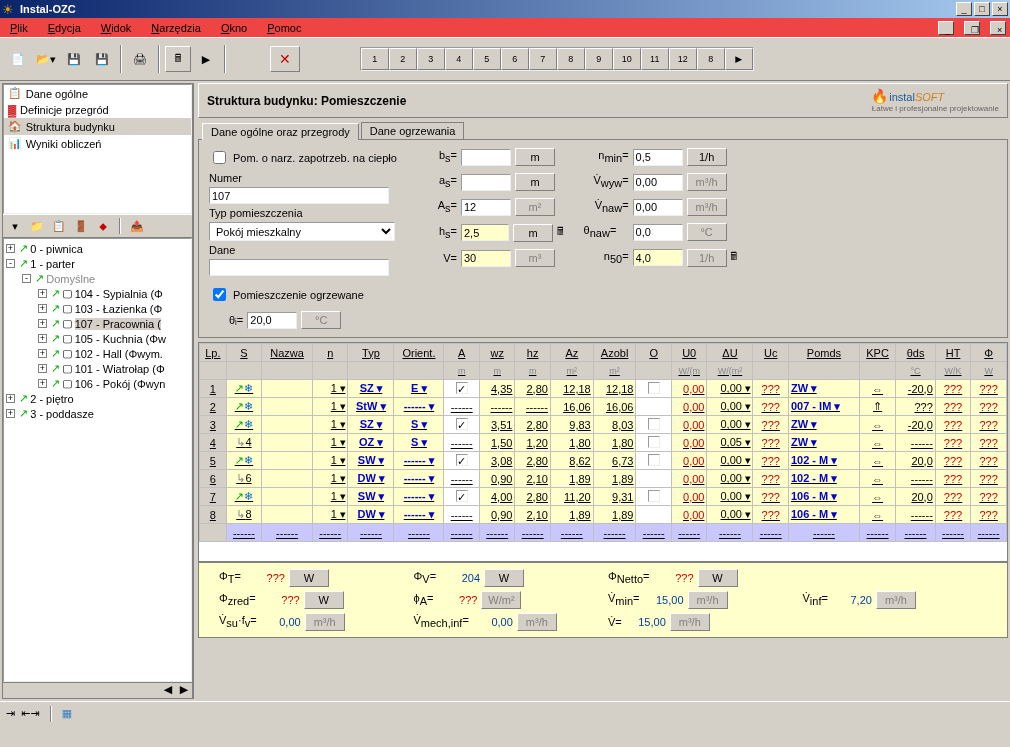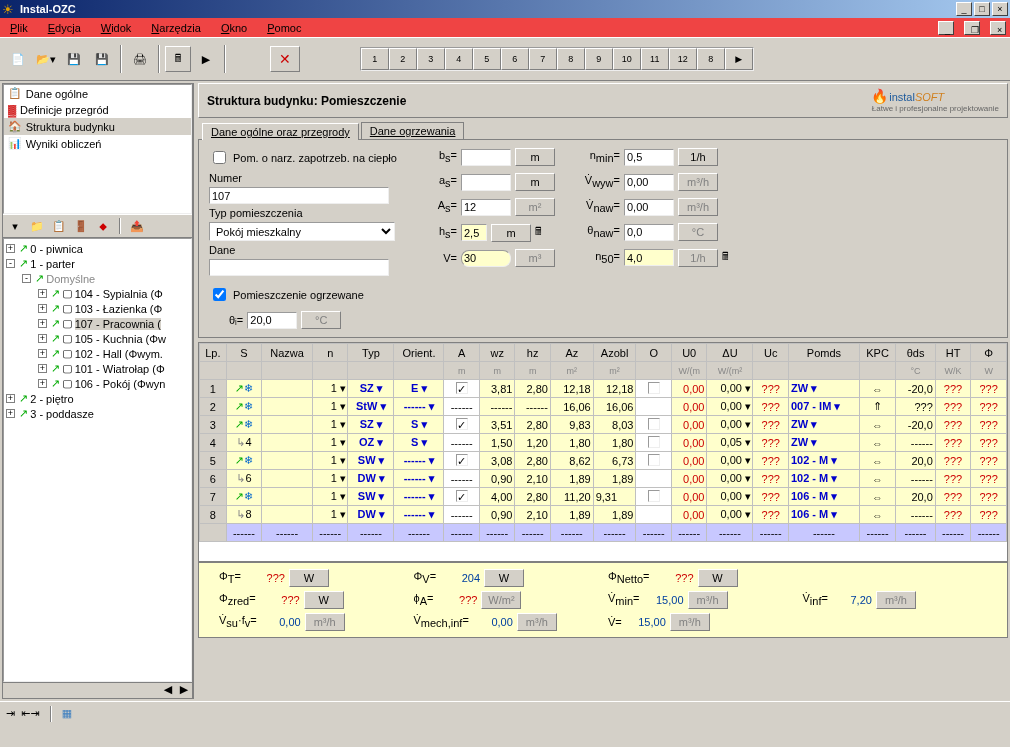--- a/index.html
+++ b/index.html
@@ -26,33 +26,33 @@
 .treerow.sel span.lbl { background: #d4d0c8; }
 .exp { width: 9px; height: 9px; border: 1px solid #808080; display: inline-flex; align-items: center; justify-content: center; font-size: 9px; line-height: 7px; margin-right: 2px; }
 .rightpanel { flex: 1; display: flex; flex-direction: column; margin: 2px; }
 .rheader { background: #d4d0c8; border: 1px solid #808080; border-top-color: #fff; border-left-color: #fff; padding: 4px 8px; display: flex; align-items: center; }
 .rheader h1 { font-size: 12px; font-weight: bold; margin: 0; flex: 1; }
 .logo { font-size: 14px; }
 .logo .is { color: #1e5a9c; font-weight: normal; }
 .logo .soft { color: #d08020; font-weight: normal; font-style: italic; }
 .logo .tag { font-size: 8px; color: #666; display: block; text-align: right; }
 .tabs { display: flex; border-bottom: 1px solid #808080; margin-top: 4px; padding-left: 4px; }
-.tab { border: 1px solid #808080; border-bottom: none; padding: 2px 8px; background: #d4d0c8; margin-right: 2px; text-decoration: underline; }
+.tab { border: 1px solid #808080; border-bottom: none; padding: 2px 8px; background: #d4d0c8; margin-right: 2px; }
 .tab.active { background: #d4d0c8; border-top-color: #fff; border-left-color: #fff; position: relative; top: 1px; }
 .formarea { background: #d4d0c8; padding: 6px 10px; border: 1px solid #808080; border-top: none; flex: 0 0 auto; }
 .frow { display: flex; align-items: center; margin: 2px 0; gap: 4px; }
 .flbl { display: inline-block; }
 .fin { border: 1px inset; background: #fff; padding: 1px 2px; height: 17px; }
 .fin.yellow { background: #ffffcc; }
 .funit { width: 40px; height: 18px; border: 1px solid #808080; border-top-color: #fff; border-left-color: #fff; text-align: center; display: inline-flex; align-items: center; justify-content: center; background: #d4d0c8; }
 .funit.dis { color: #808080; }
 select.fin { height: 19px; }
 .cols3 { display: flex; gap: 20px; }
 .col { display: flex; flex-direction: column; gap: 3px; }
-.gridwrap { border: 1px solid #808080; background: #fff; overflow: auto; }
+.gridwrap { border: 1px solid #808080; background: #fff; overflow: auto; text-decoration: underline; }
 table.grid { border-collapse: collapse; width: 100%; font-size: 10px; }
 table.grid th, table.grid td { border: 1px solid #c0c0c0; padding: 1px 2px; text-align: center; height: 18px; }
 table.grid th { background: #d4d0c8; font-weight: normal; }
 table.grid td.ylw { background: #ffffcc; }
 table.grid td.red { color: #cc0000; }
 table.grid td.blue { color: #0000cc; font-weight: bold; }
 table.grid td.purp { background: #c8c8ff; }
 table.grid td.rh { background: #d4d0c8; }
 .summary { background: #ffffcc; border: 1px solid #808080; padding: 6px 20px; display: grid; grid-template-columns: repeat(4, 1fr); gap: 4px 10px; font-size: 11px; }
 .sumcell { display: flex; align-items: center; gap: 4px; }
@@ -259,48 +259,48 @@
               <input class="fin" style="width: 50px;">
               <span class="funit">m</span>
             </div>
           <div class="frow">
               <span style="width:28px;text-align:right">A<sub>s</sub>=</span>
               <input class="fin" style="width: 50px;" value="12">
               <span class="funit dis">m²</span>
             </div>
           <div class="frow">
               <span style="width:28px;text-align:right">h<sub>s</sub>=</span>
-              <input class="fin yellow" style="width: 26px;" value="2,5">
+              <input class="fin yellow" style="width: 48px;" value="2,5">
               <span class="funit">m</span>
               <span>🖩</span>
             </div>
           <div class="frow">
               <span style="width:28px;text-align:right">V=</span>
-              <input class="fin yellow" style="width: 50px; border-radius: 8px;" value="30">
+              <input class="fin yellow" style="width: 50px;" value="30">
               <span class="funit dis">m³</span>
             </div>
         </div>
         <div class="col">
           <div class="frow">
               <span style="width:45px;text-align:right">n<sub>min</sub>=</span>
               <input class="fin" style="width: 50px;" value="0,5">
               <span class="funit">1/h</span>
             </div>
           <div class="frow">
               <span style="width:45px;text-align:right">V̇<sub>wyw</sub>=</span>
               <input class="fin" style="width: 50px;" value="0,00">
               <span class="funit dis">m³/h</span>
             </div>
           <div class="frow">
               <span style="width:45px;text-align:right">V̇<sub>naw</sub>=</span>
               <input class="fin" style="width: 50px;" value="0,00">
               <span class="funit dis">m³/h</span>
             </div>
           <div class="frow">
-              <span style="width:45px;text-align:right">θ<sub>naw</sub>=</span>
+              <span style="width:45px;text-align:left">θ<sub>naw</sub>=</span>
               <input class="fin" style="width: 50px;" value="0,0">
               <span class="funit dis">°C</span>
             </div>
           <div class="frow">
               <span style="width:45px;text-align:right">n<sub>50</sub>=</span>
               <input class="fin yellow" style="width: 50px;" value="4,0">
               <span class="funit dis">1/h</span>
               <span>🖩</span>
             </div>
         </div>
@@ -355,21 +355,21 @@
               <th style="color:#888;font-size:9px">W</th>
             </tr>
             <tr>
               <td class="rh">1</td>
               <td class="ylw"><span style="color:#0a0">↗</span><span style="color:#06c">❄</span></td>
               <td class="ylw"></td>
               <td class="ylw" style="text-align:right">1 ▾</td>
               <td class="ylw blue">SZ ▾</td>
               <td class="ylw blue">E ▾</td>
               <td><span class="ichk">✓</span></td>
-              <td class="ylw" style="text-align:right">3,81</td>
+              <td class="ylw" style="text-align:right">4,35</td>
               <td class="ylw" style="text-align:right">2,80</td>
               <td class="ylw" style="text-align:right">12,18</td>
               <td class="ylw" style="text-align:right">12,18</td>
               <td><span class="ichk"></span></td>
               <td class="ylw red" style="text-align:right">0,00</td>
               <td class="ylw" style="text-align:right">0,00 ▾</td>
               <td class="ylw red">???</td>
               <td class="ylw blue" style="text-align:left">ZW ▾</td>
               <td class="ylw">⇔</td>
               <td class="ylw" style="text-align:right">-20,0</td>
@@ -490,21 +490,21 @@
               <td class="rh">7</td>
               <td class="ylw"><span style="color:#0a0">↗</span><span style="color:#06c">❄</span></td>
               <td class="ylw"></td>
               <td class="ylw" style="text-align:right">1 ▾</td>
               <td class="ylw blue">SW ▾</td>
               <td class="ylw blue">------ ▾</td>
               <td><span class="ichk">✓</span></td>
               <td class="ylw" style="text-align:right">4,00</td>
               <td class="ylw" style="text-align:right">2,80</td>
               <td class="ylw" style="text-align:right">11,20</td>
-              <td class="ylw" style="text-align:left">9,31</td>
+              <td class="ylw" style="text-align:right">9,31</td>
               <td><span class="ichk"></span></td>
               <td class="ylw red" style="text-align:right">0,00</td>
               <td class="ylw" style="text-align:right">0,00 ▾</td>
               <td class="ylw red">???</td>
               <td class="ylw blue" style="text-align:left">106 - M ▾</td>
               <td class="ylw">⇔</td>
               <td class="ylw" style="text-align:right">20,0</td>
               <td class="ylw red">???</td>
               <td class="ylw red">???</td>
             </tr>

